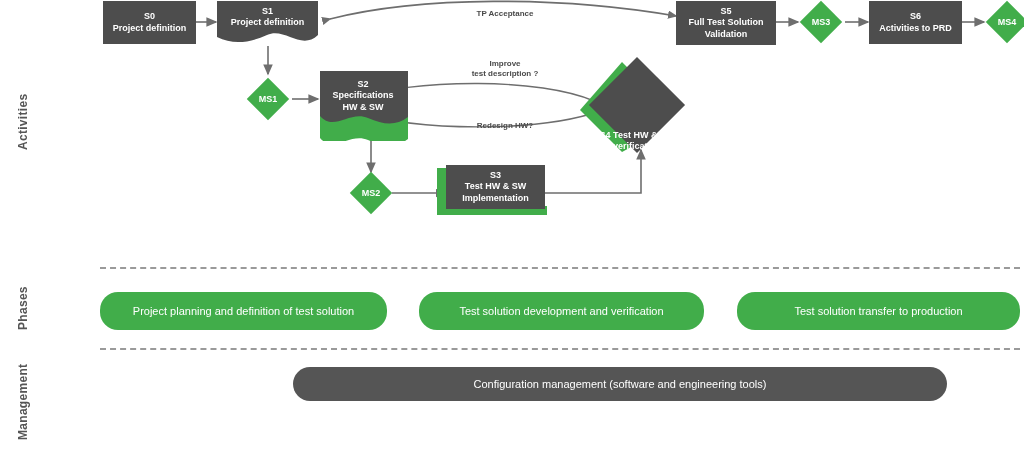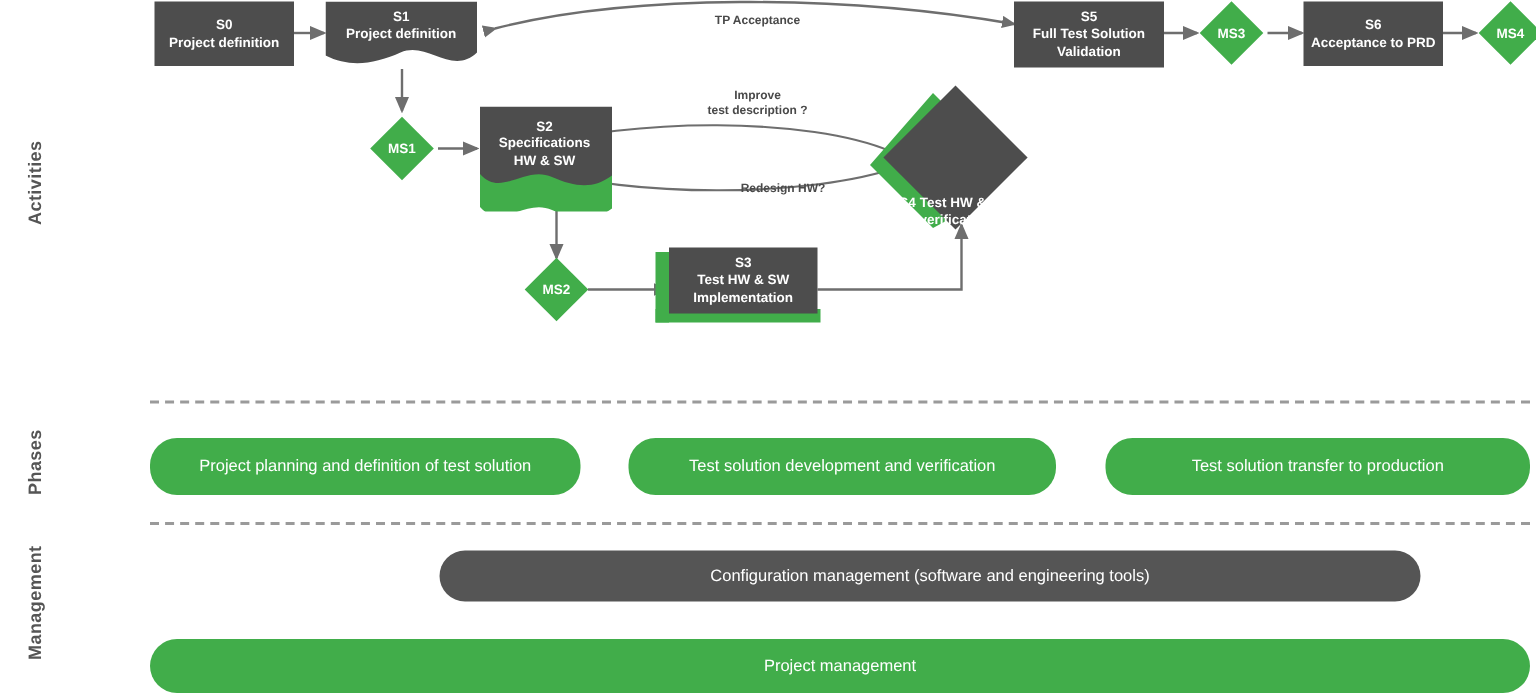--- a/index.html
+++ b/index.html
@@ -171,21 +171,21 @@
       <span>
         <span class="ttl">S2</span>
         <span class="ttl">Specifications</span>
         <span class="ttl">HW &amp; SW</span>
       </span>
     </span>
   </div>
 
   <div class="curvelabel" style="left:440px;top:59px;width:130px;">Improve
 test description ?</div>
-  <div class="curvelabel" style="left:462px;top:121px;width:120px;">Redesign HW?</div>
+  <div class="curvelabel" style="left:445px;top:121px;width:120px;">Redesign HW?</div>
   <div class="curvelabel" style="left:445px;top:9px;width:120px;">TP Acceptance</div>
 
   <div class="ms" style="left:350px;top:172px;">
     <div class="dia"></div>
     <div class="txt">MS2</div>
   </div>
 
   <div class="accent" style="left:437px;top:168px;width:9px;height:47px;"></div>
   <div class="accent" style="left:437px;top:206px;width:110px;height:9px;"></div>
   <div class="node" style="left:446px;top:165px;width:99px;height:44px;">
@@ -219,32 +219,31 @@
   </div>
 
   <div class="ms" style="left:800px;top:1px;">
     <div class="dia"></div>
     <div class="txt">MS3</div>
   </div>
 
   <div class="node" style="left:869px;top:1px;width:93px;height:43px;">
     <span>
       <span class="ttl">S6</span>
-      <span class="ttl">Acceptance to PRD</span>
+      <span class="ttl">Activities to PRD</span>
     </span>
   </div>
 
   <div class="ms" style="left:986px;top:1px;">
     <div class="dia"></div>
     <div class="txt">MS4</div>
   </div>
 
   <div class="sep" style="left:100px;top:267px;width:920px;"></div>
   <div class="sep" style="left:100px;top:348px;width:920px;"></div>
 
   <div class="pill green" style="left:100px;top:292px;width:287px;height:38px;">Project planning and definition of test solution</div>
   <div class="pill green" style="left:419px;top:292px;width:285px;height:38px;">Test solution development and verification</div>
   <div class="pill green" style="left:737px;top:292px;width:283px;height:38px;">Test solution transfer to production</div>
 
   <div class="pill gray" style="left:293px;top:367px;width:654px;height:34px;">Configuration management (software and engineering tools)</div>
-  <div class="pill green" style="left:100px;top:426px;width:920px;height:36px;">Project management</div>
 
 </div>
 
 </body></html>

